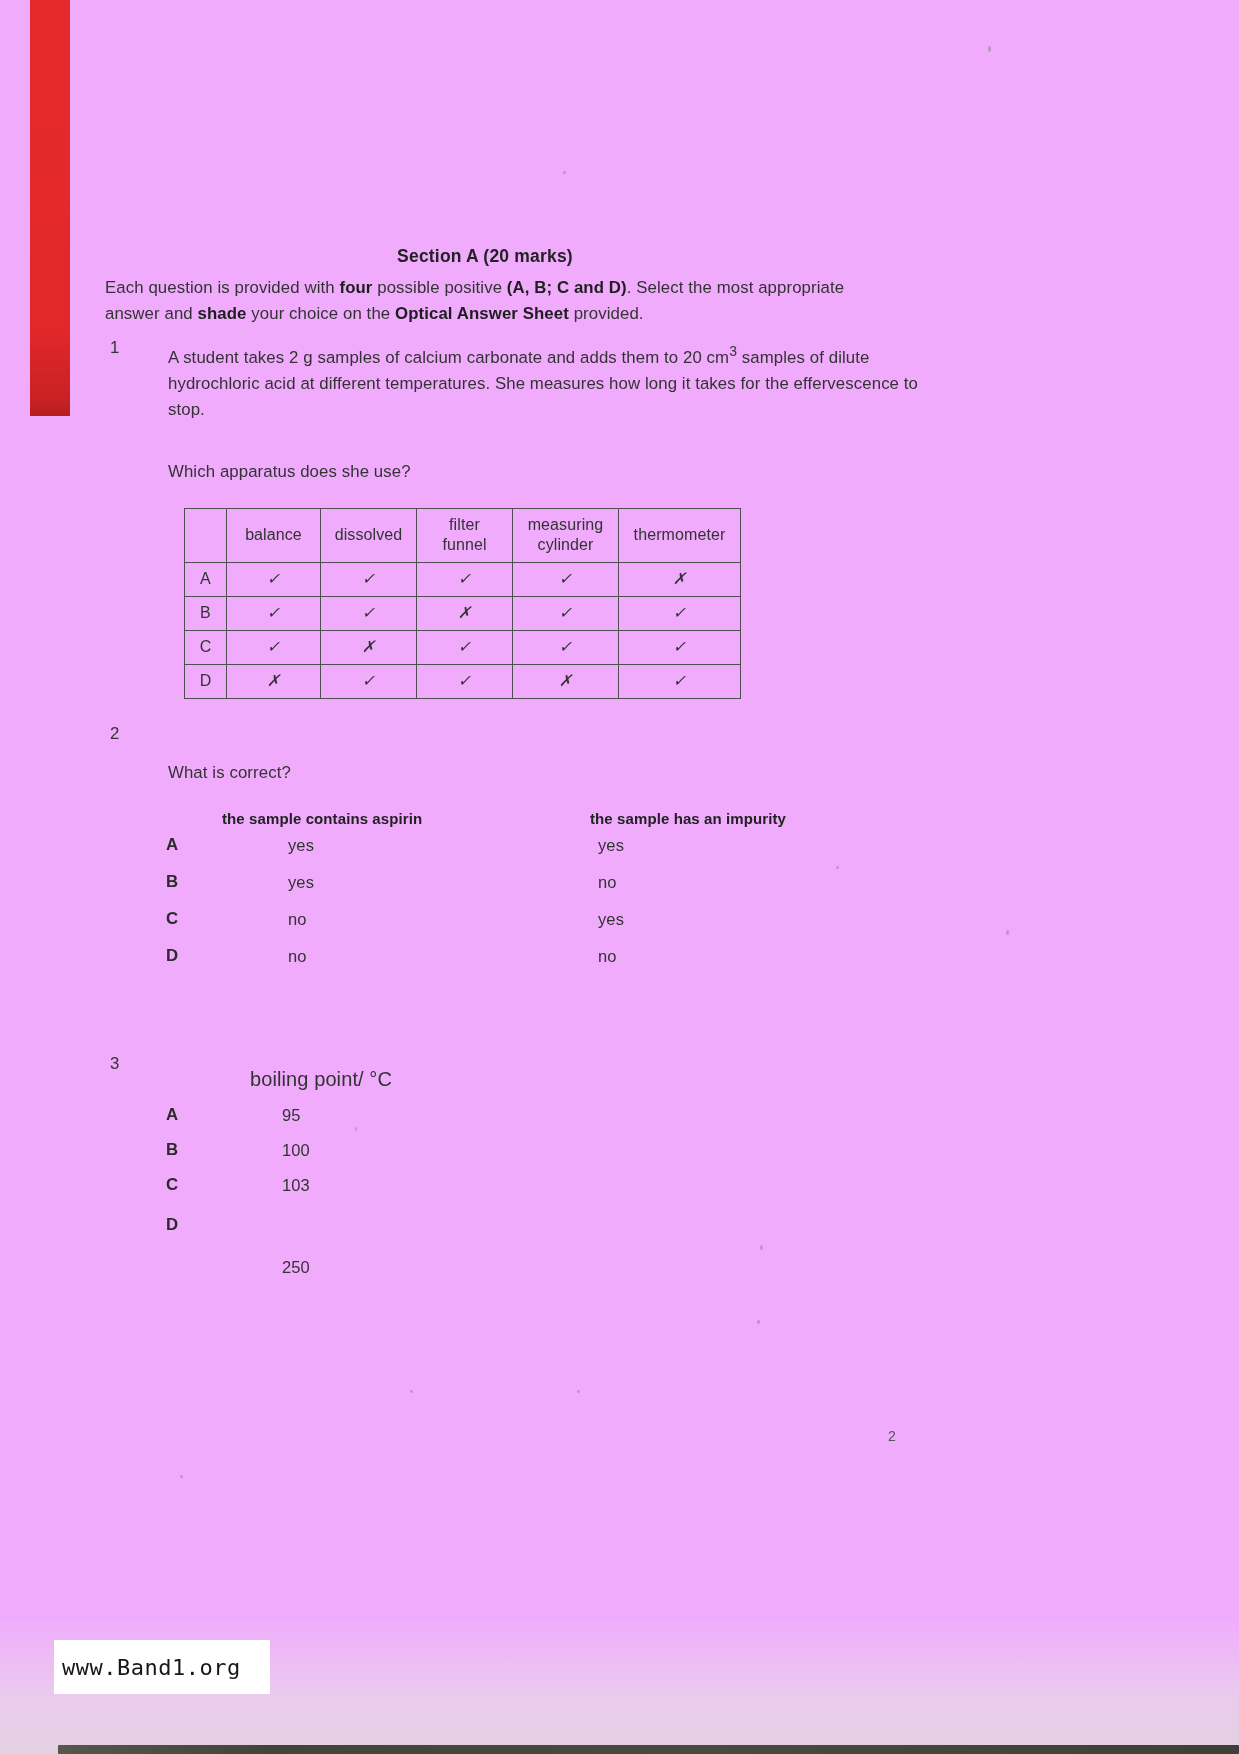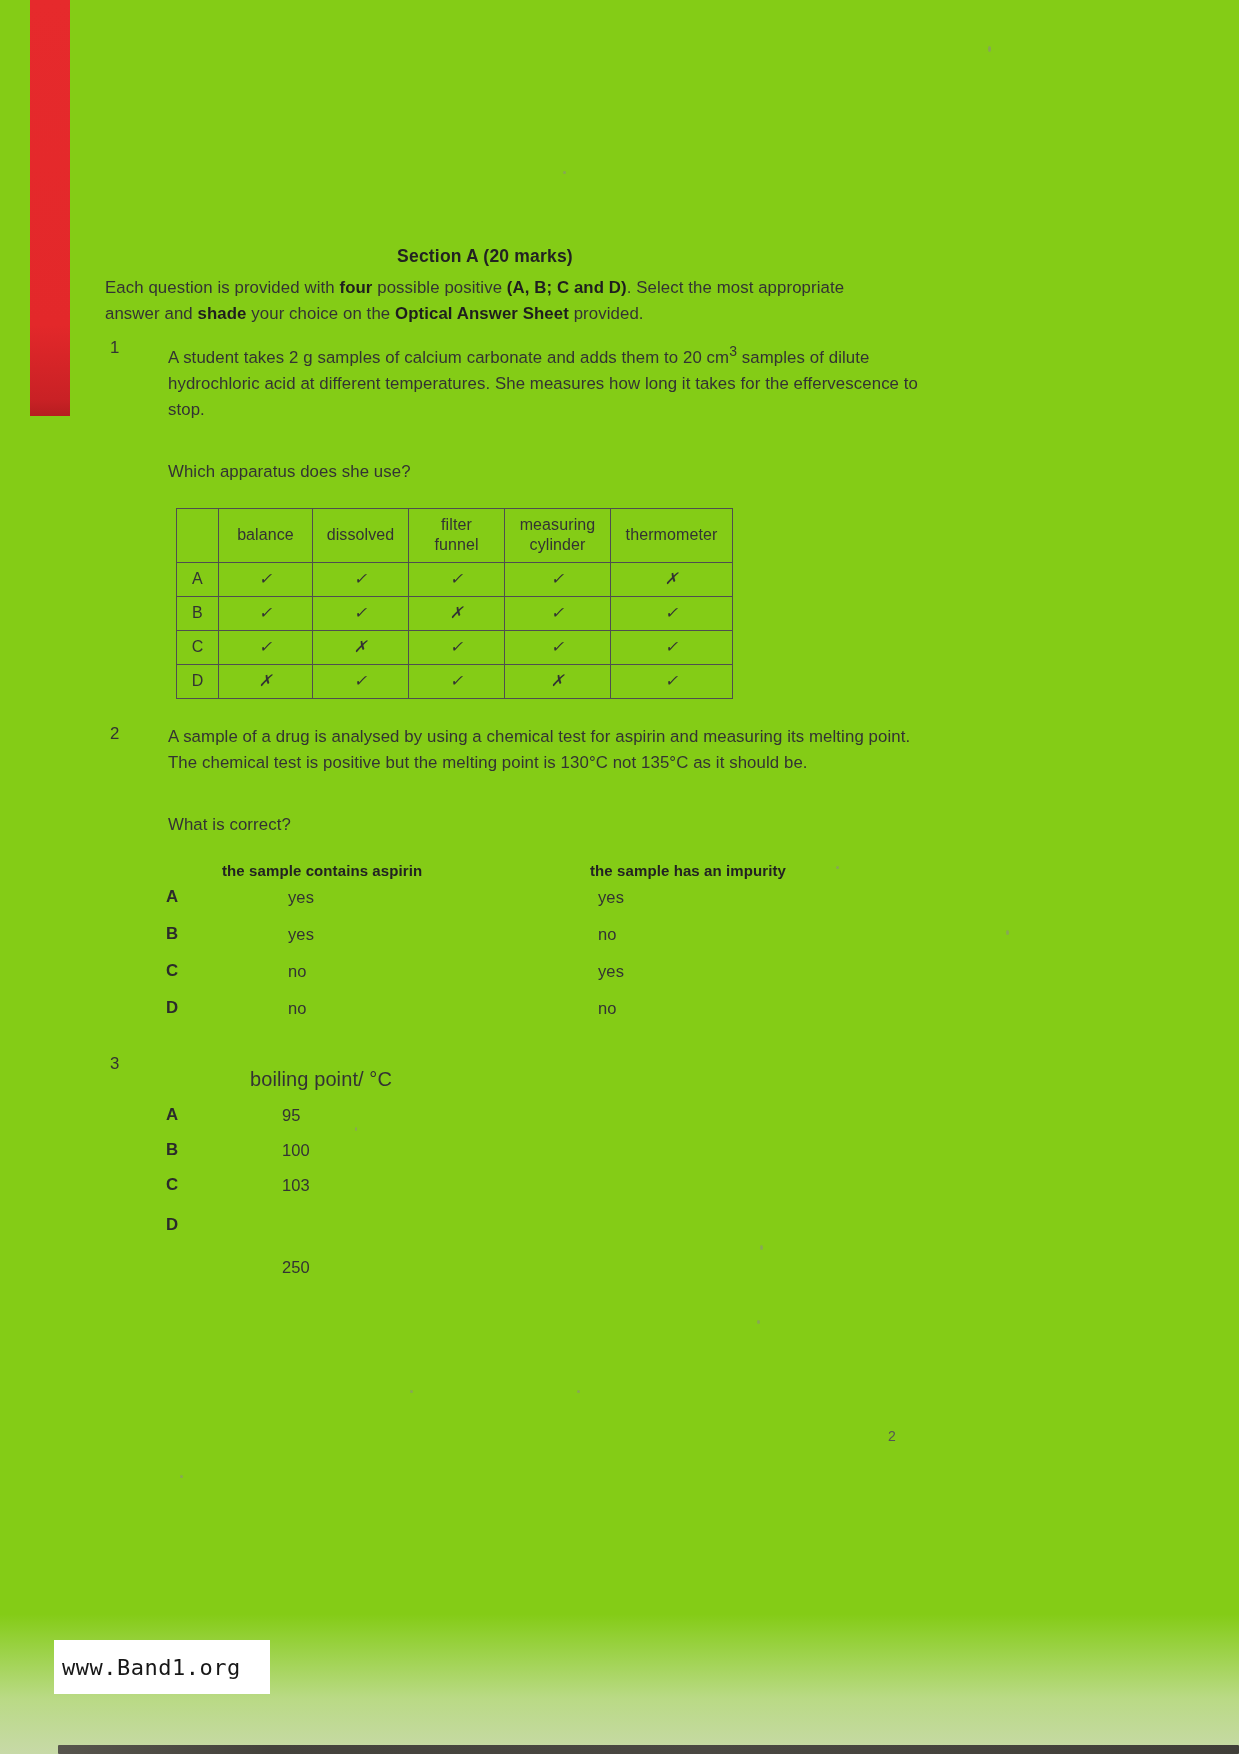--- a/index.html
+++ b/index.html
@@ -1,40 +1,40 @@
 <!DOCTYPE html>
 <html><head>
 <meta charset="utf-8">
 <style>
   * { margin:0; padding:0; box-sizing:border-box; }
   html,body { width:1239px; }
   body { background:#e9e9e7; font-family:"Liberation Sans", sans-serif; }
   .page {
     position:relative; width:1239px; height:1754px; overflow:hidden;
-    background:#84cc16; color:#2e2e2e;
+    background:#f0abfc; color:#2e2e2e;
   }
   .red-stripe {
     position:absolute; left:30px; top:0; width:40px; height:416px;
     background:linear-gradient(180deg,#e62a2c 0%, #e3282a 78%, #c92125 96%, #b61d20 100%);
   }
   .scan-content { position:absolute; inset:0; filter:blur(0.35px); }
 
   .section-header { position:absolute; left:105px; top:246px; width:760px; }
   .title { text-align:center; font-weight:bold; font-size:17.5px; color:#222; letter-spacing:0.2px; }
   .instructions { margin-top:8px; font-size:16.8px; line-height:26px; color:#333; letter-spacing:0.1px; }
   .instructions b { color:#1e1e1e; }
 
   .question { position:absolute; left:110px; width:800px; }
   .qnum { position:absolute; left:0; top:0; font-size:16.8px; color:#333; }
   .qbody { position:relative; margin-left:58px; width:762px; font-size:16.8px; line-height:26px; color:#333; letter-spacing:0.1px; }
   .prompt { margin-top:36px; }
 
   
   .apparatus-table {
-    border-collapse:collapse; margin-top:23px; margin-left:8px;
+    border-collapse:collapse; margin-top:23px; margin-left:16px;
     border:1.6px solid #4a4a4a;
   }
   .apparatus-table th, .apparatus-table td {
     border:1px solid #4f4f4f; text-align:center; vertical-align:middle;
     font-size:16px; line-height:20px; color:#333; font-weight:normal;
   }
   .apparatus-table thead th { height:54px; padding:0 8px; }
   .apparatus-table tbody td { height:34px; }
   .col-label { width:42px; }
   .col-balance { width:94px; }
@@ -154,21 +154,20 @@
               <td class="mark">✓</td>
             </tr>
           </tbody>
         </table>
       </div>
     </div>
 
     <div class="question" style="top:724px;">
       <span class="qnum">2</span>
       <div class="qbody">
-        <p>A sample of a drug is analysed by using a chemical test for aspirin and measuring its melting point. The chemical test is positive but the melting point is 130°C not 135°C as it should be.</p>
         <p class="prompt">What is correct?</p>
 
         <div class="q2-grid">
           <span class="q2-colhead" style="left:54px;  top:0;">the sample contains aspirin</span>
           <span class="q2-colhead" style="left:422px; top:0;">the sample has an impurity</span>
 
           <span class="q2-row-label" style="top:26px;">A</span>
           <span class="q2-val" style="left:120px; top:26px;">yes</span>
           <span class="q2-val" style="left:430px; top:26px;">yes</span>
 

